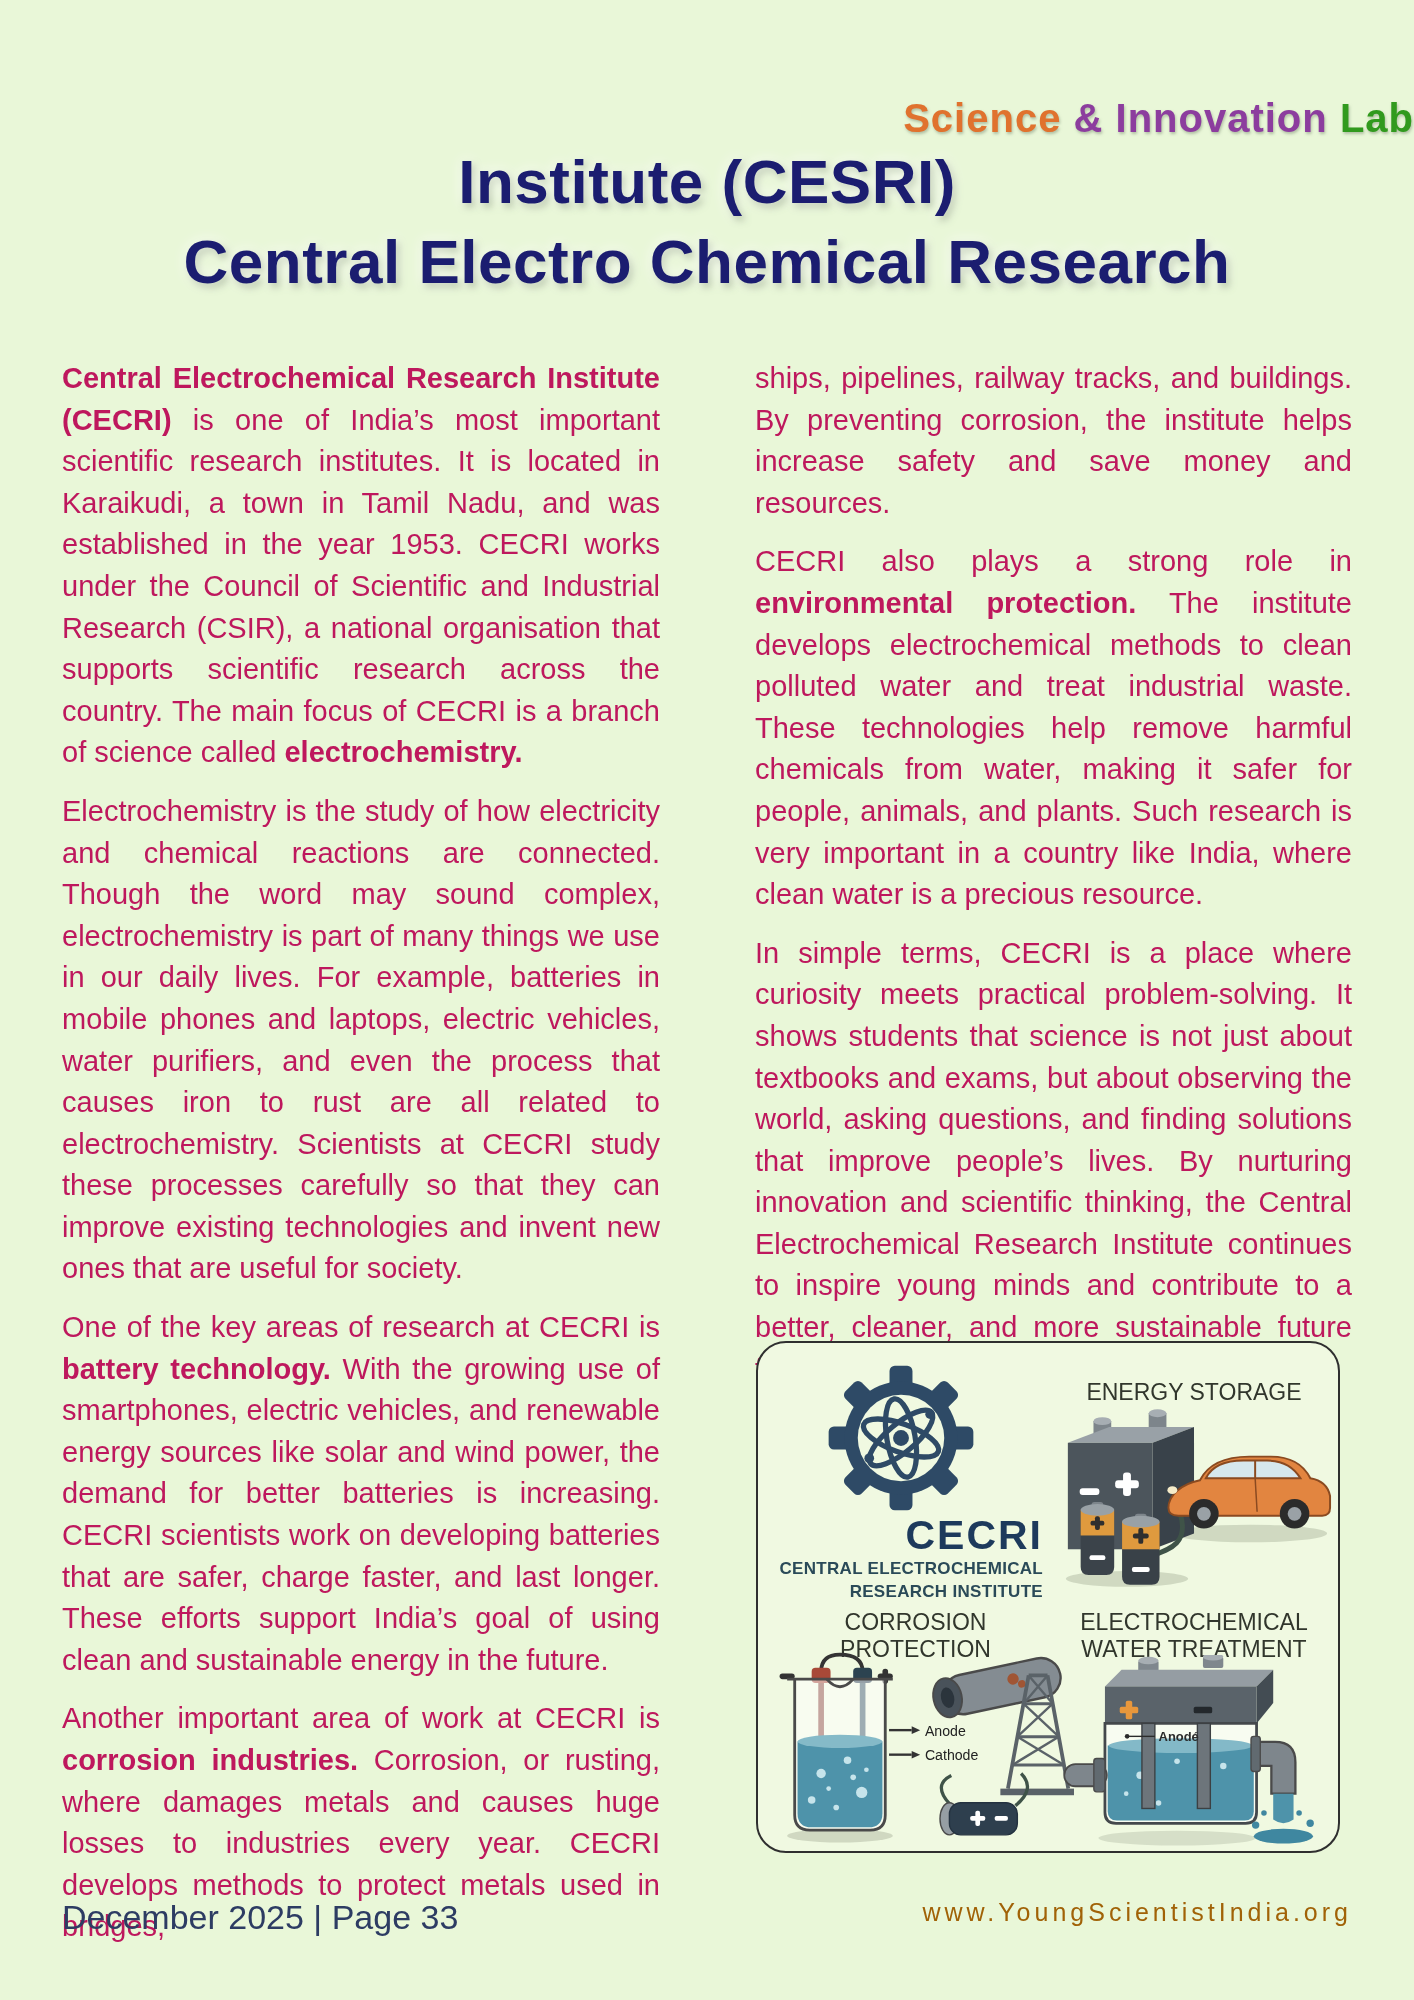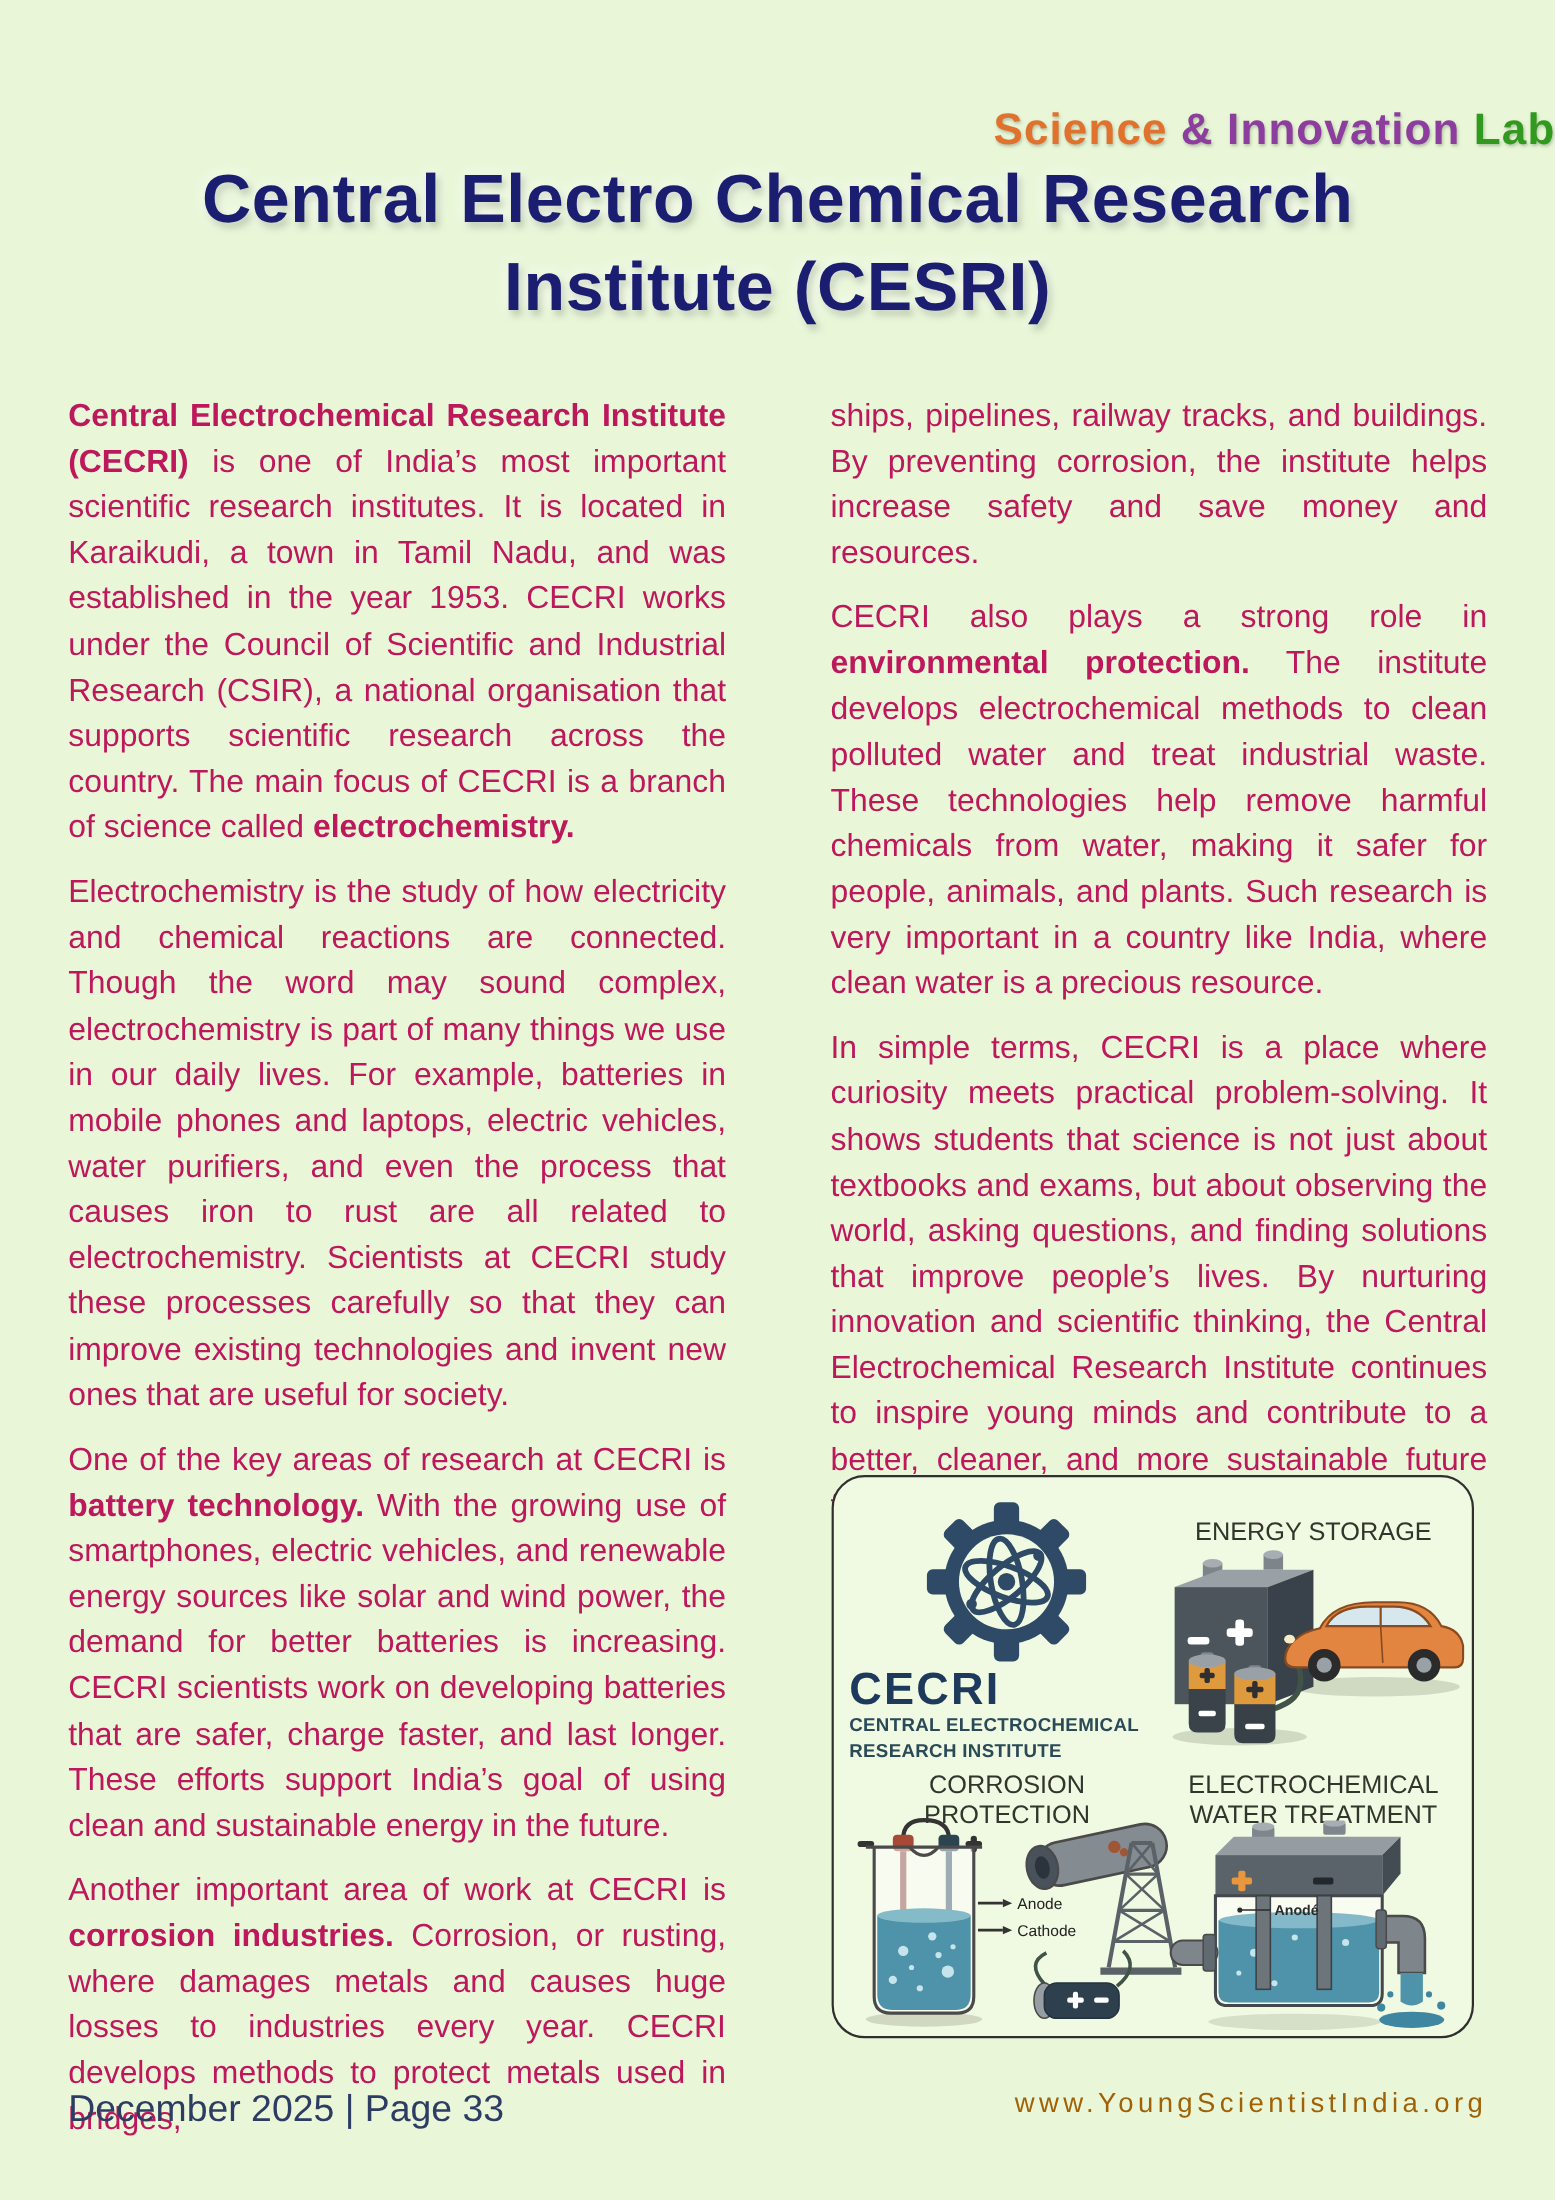--- a/index.html
+++ b/index.html
@@ -19,21 +19,21 @@
   .col{position:absolute;top:358px;font-size:29px;line-height:41.6px;color:#be185d;
        text-align:justify;}
   .col p{margin:0 0 17px 0;}
   .col b{font-weight:700;}
   .col-left{left:62px;width:598px;}
   .col-right{left:755px;width:597px;}
   
   .infographic{position:absolute;left:756px;top:1341px;width:584px;height:512px;
           background:#f0f9e1;border:2px solid #2f2f2f;border-radius:30px;box-sizing:border-box;}
   .ig-h{font-weight:400;color:#31362c;font-size:23px;line-height:27px;text-align:center;}
-  .ig-logo{position:absolute;left:14px;top:20px;width:285px;text-align:left;}
+  .ig-logo{position:absolute;left:0;top:20px;width:285px;text-align:right;}
   .ig-logo .acronym{font-size:41px;font-weight:700;color:#1d3a5c;letter-spacing:2px;line-height:44px;}
   .ig-logo .name{font-size:17px;font-weight:700;color:#2a4a58;line-height:23px;letter-spacing:.3px;}
   .ig-energy-h{position:absolute;left:300px;top:36px;width:272px;}
   .ig-energy-svg{position:absolute;left:300px;top:66px;}
   .ig-corrosion-h{position:absolute;left:10px;top:266px;width:295px;}
   .ig-corrosion-svg{position:absolute;left:14px;top:306px;}
   .ig-water-h{position:absolute;left:300px;top:266px;width:272px;}
   .ig-water-svg{position:absolute;left:302px;top:312px;}
   
   .footer-left{position:absolute;left:62px;top:1898px;font-size:34px;color:#2d3c63;}
@@ -47,22 +47,22 @@
 <div class="page">
 
   <div class="kicker">
     <span class="science">Science</span>
     <span class="amp">&amp;</span>
     <span class="innovation">Innovation</span>
     <span class="lab">Lab</span>
   </div>
 
   <div class="page-title">
+    <div>Institute (CESRI)</div>
     <div>Central Electro Chemical Research</div>
-    <div>Institute (CESRI)</div>
   </div>
 
   <div class="col col-left">
     <p><b>Central Electrochemical Research Institute (CECRI)</b><span> is one of India’s most important scientific research institutes. It is located in Karaikudi, a town in Tamil Nadu, and was established in the year 1953. CECRI works under the Council of Scientific and Industrial Research (CSIR), a national organisation that supports scientific research across the country. The main focus of CECRI is a branch of science called </span><b>electrochemistry.</b></p>
     <p><span>Electrochemistry is the study of how electricity and chemical reactions are connected. Though the word may sound complex, electrochemistry is part of many things we use in our daily lives. For example, batteries in mobile phones and laptops, electric vehicles, water purifiers, and even the process that causes iron to rust are all related to electrochemistry. Scientists at CECRI study these processes carefully so that they can improve existing technologies and invent new ones that are useful for society.</span></p>
     <p><span>One of the key areas of research at CECRI is </span><b>battery technology.</b><span> With the growing use of smartphones, electric vehicles, and renewable energy sources like solar and wind power, the demand for better batteries is increasing. CECRI scientists work on developing batteries that are safer, charge faster, and last longer. These efforts support India’s goal of using clean and sustainable energy in the future.</span></p>
     <p><span>Another important area of work at CECRI is </span><b>corrosion industries.</b><span> Corrosion, or rusting, where damages metals and causes huge losses to industries every year. CECRI develops methods to protect metals used in bridges,</span></p>
   </div>
 
   <div class="col col-right">

